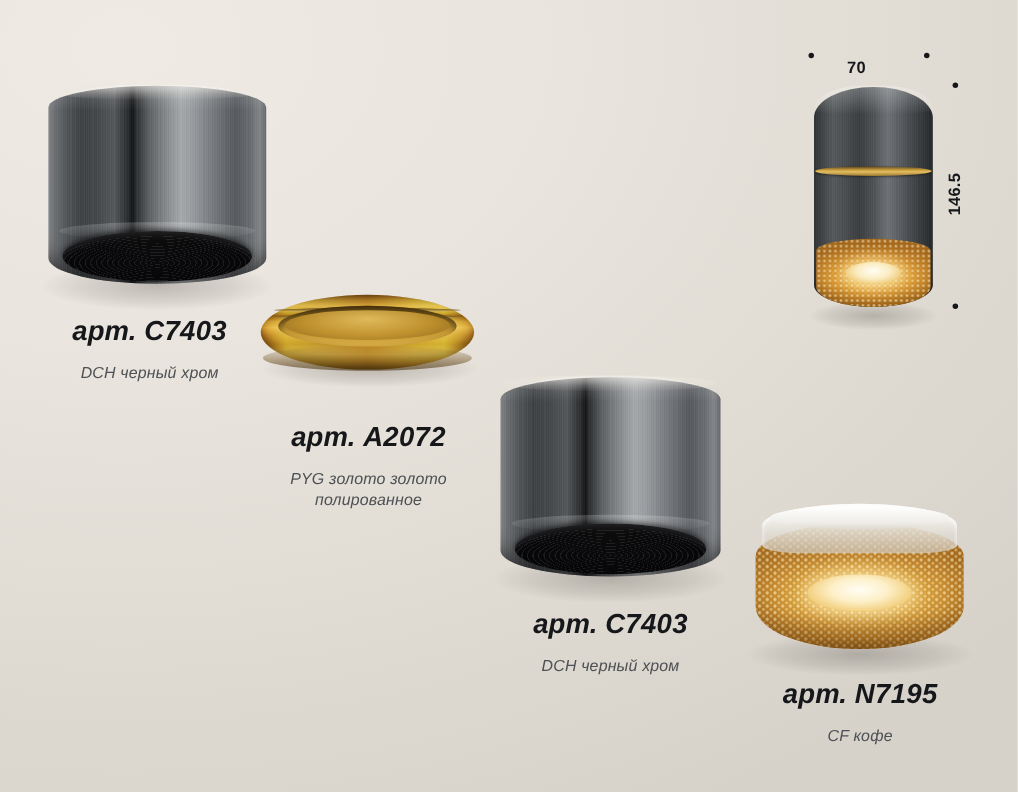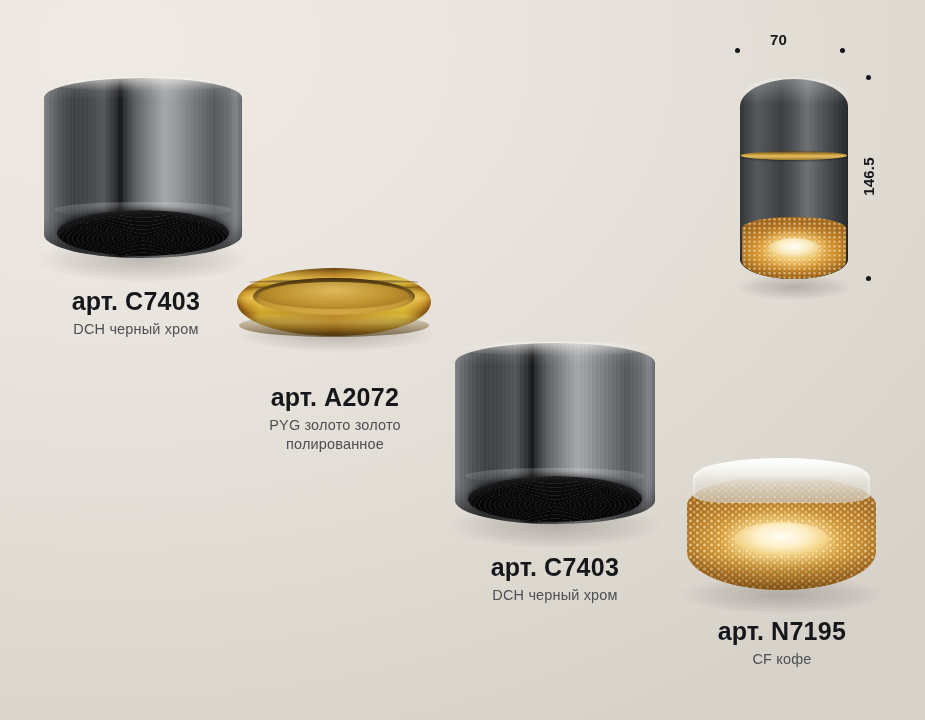--- a/index.html
+++ b/index.html
@@ -24,36 +24,37 @@
       radial-gradient(120% 110% at 12% 6%, #efeae3 0%, #eae5de 32%, #e2ddd5 60%, #d6d1c9 100%),
       linear-gradient(135deg, #efeae3 0%, #e7e2da 45%, #d4cfc7 100%);
   }
 
   
   .label {
     position: absolute;
     text-align: center;
     white-space: nowrap;
     user-select: none;
+    font-style: italic;
   }
   .label .art {
     font-size: 25px;
     color: #15171a;
     letter-spacing: .1px;
     line-height: 1.08;
   }
   .label .art .pfx {
     font-weight: 700;
   }
   .label .art .code {
     font-weight: 700;
     letter-spacing: .3px;
   }
   .label .sub {
-    margin-top: 5px;
+    margin-top: 16px;
     font-size: 14.5px;
     color: #4d5054;
     font-weight: 400;
     line-height: 1.32;
     letter-spacing: .15px;
   }
 
   
   .cyl {
     position: absolute;
@@ -532,16 +533,16 @@
       <div class="beads2"></div>
       <div class="hole2"></div>
     </div>
   </div>
 
   <div class="dimdot" style="left:735px; top:48px;"></div>
   <div class="dimdot" style="left:840px; top:48px;"></div>
   <div class="dimdot" style="left:866px; top:75px;"></div>
   <div class="dimdot" style="left:866px; top:276px;"></div>
 
-  <div class="dimtext" style="left:770px; top:31px;">70</div>
+  <div class="dimtext" style="left:770px; top:53px;">70</div>
   <div class="dimtext vert" style="left:844px; top:168px; width:48px; text-align:center;">146.5</div>
 
 </div>
 
 </body></html>

